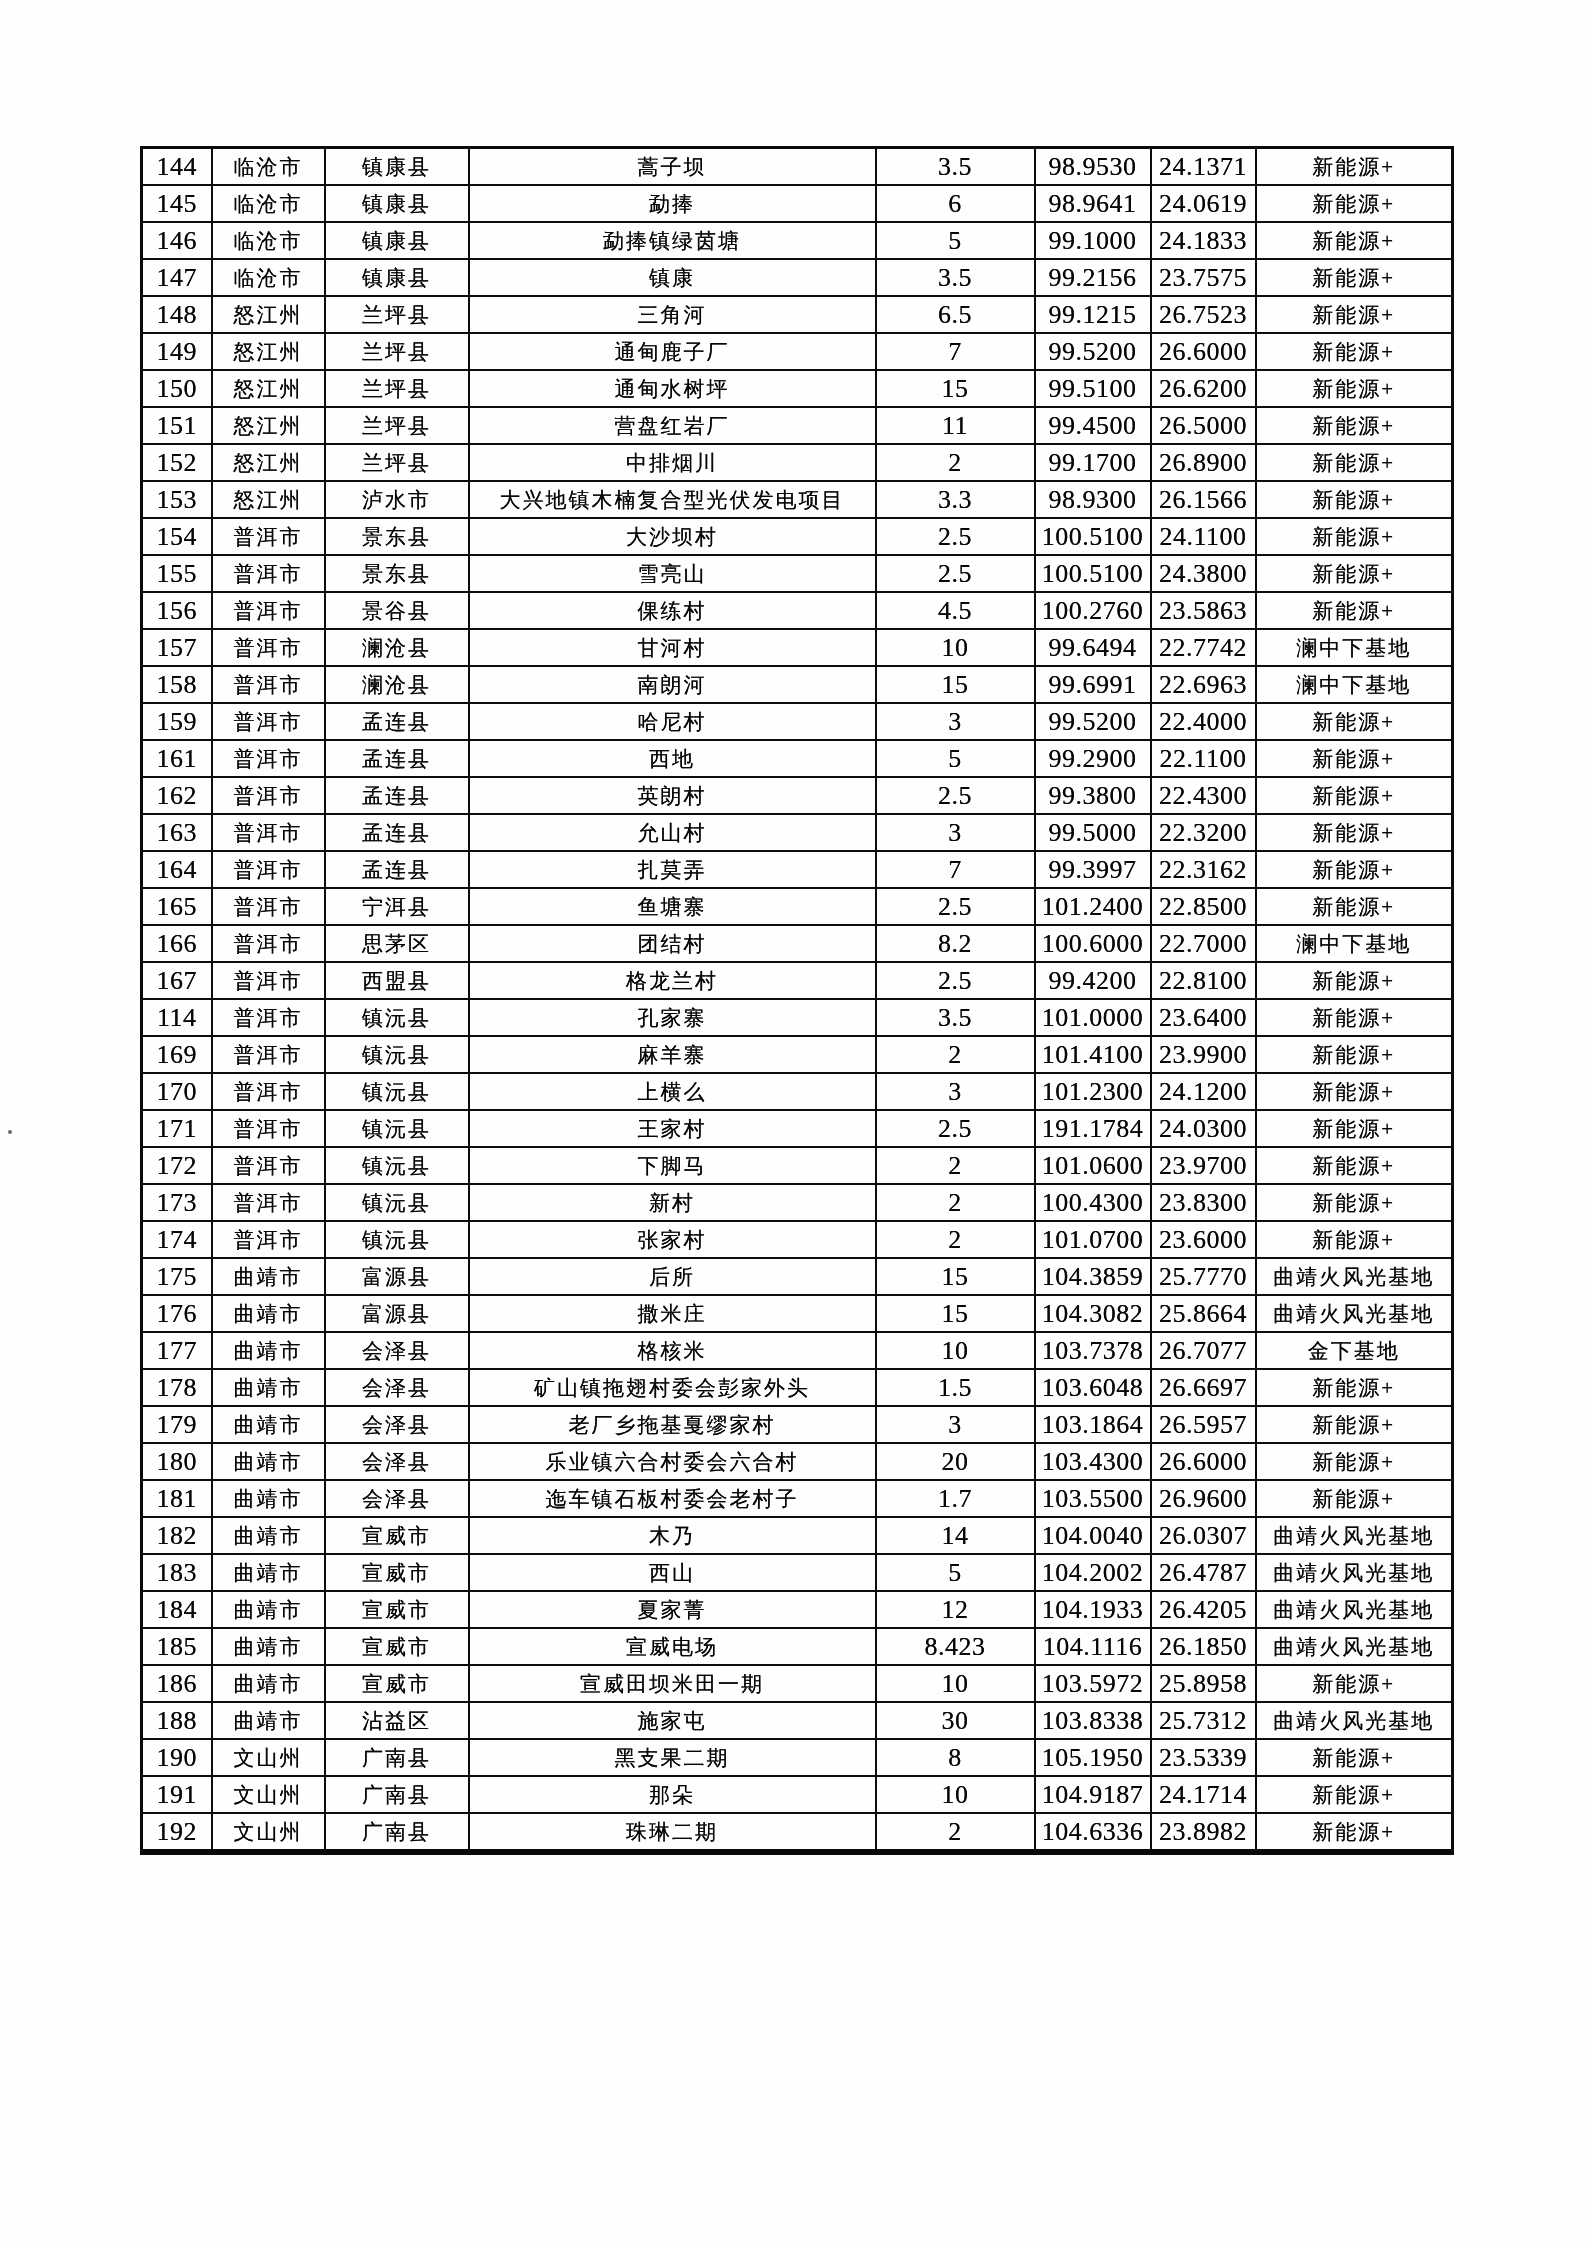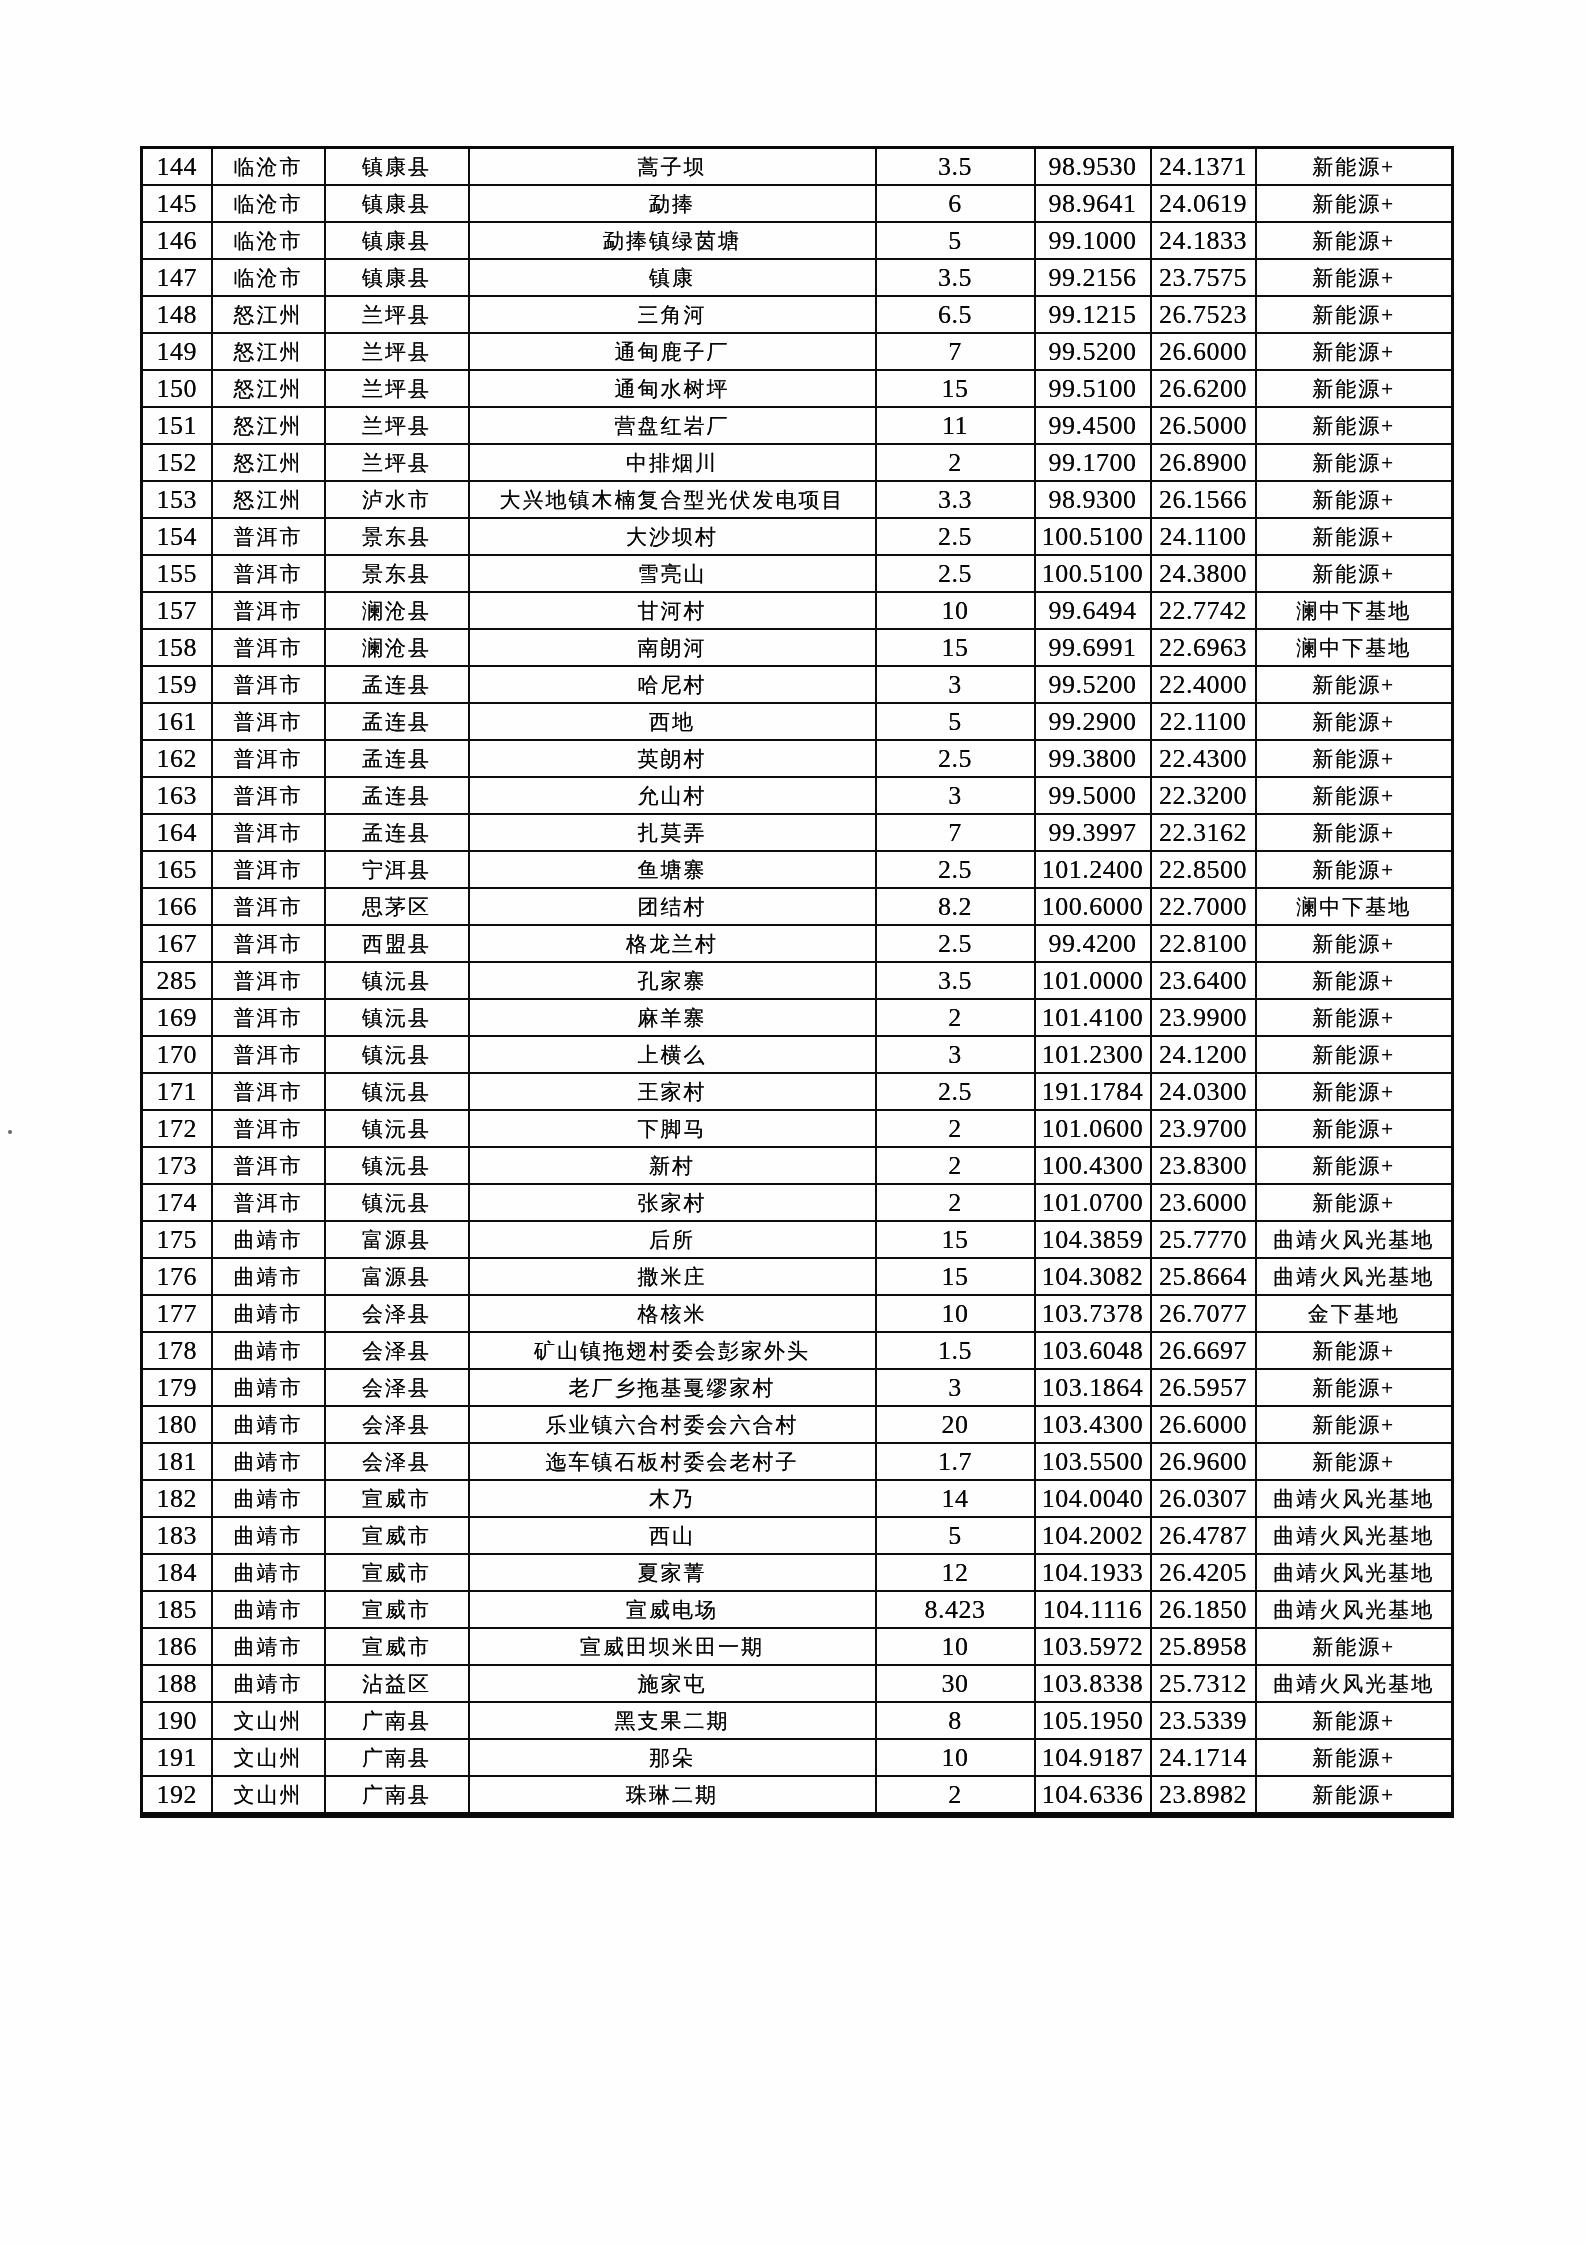--- a/index.html
+++ b/index.html
@@ -190,20 +190,30 @@
           <td class="col-index">155</td>
           <td class="col-city">普洱市</td>
           <td class="col-county">景东县</td>
           <td class="col-name">雪亮山</td>
           <td class="col-capacity">2.5</td>
           <td class="col-longitude">100.5100</td>
           <td class="col-latitude">24.3800</td>
           <td class="col-category">新能源+</td>
         </tr>
         <tr>
+          <td class="col-index">156</td>
+          <td class="col-city">普洱市</td>
+          <td class="col-county">景谷县</td>
+          <td class="col-name">倮练村</td>
+          <td class="col-capacity">4.5</td>
+          <td class="col-longitude">100.2760</td>
+          <td class="col-latitude">23.5863</td>
+          <td class="col-category">新能源+</td>
+        </tr>
+        <tr>
           <td class="col-index">157</td>
           <td class="col-city">普洱市</td>
           <td class="col-county">澜沧县</td>
           <td class="col-name">甘河村</td>
           <td class="col-capacity">10</td>
           <td class="col-longitude">99.6494</td>
           <td class="col-latitude">22.7742</td>
           <td class="col-category">澜中下基地</td>
         </tr>
         <tr>
@@ -290,21 +300,21 @@
           <td class="col-index">167</td>
           <td class="col-city">普洱市</td>
           <td class="col-county">西盟县</td>
           <td class="col-name">格龙兰村</td>
           <td class="col-capacity">2.5</td>
           <td class="col-longitude">99.4200</td>
           <td class="col-latitude">22.8100</td>
           <td class="col-category">新能源+</td>
         </tr>
         <tr>
-          <td class="col-index">285</td>
+          <td class="col-index">114</td>
           <td class="col-city">普洱市</td>
           <td class="col-county">镇沅县</td>
           <td class="col-name">孔家寨</td>
           <td class="col-capacity">3.5</td>
           <td class="col-longitude">101.0000</td>
           <td class="col-latitude">23.6400</td>
           <td class="col-category">新能源+</td>
         </tr>
         <tr>
           <td class="col-index">169</td>

